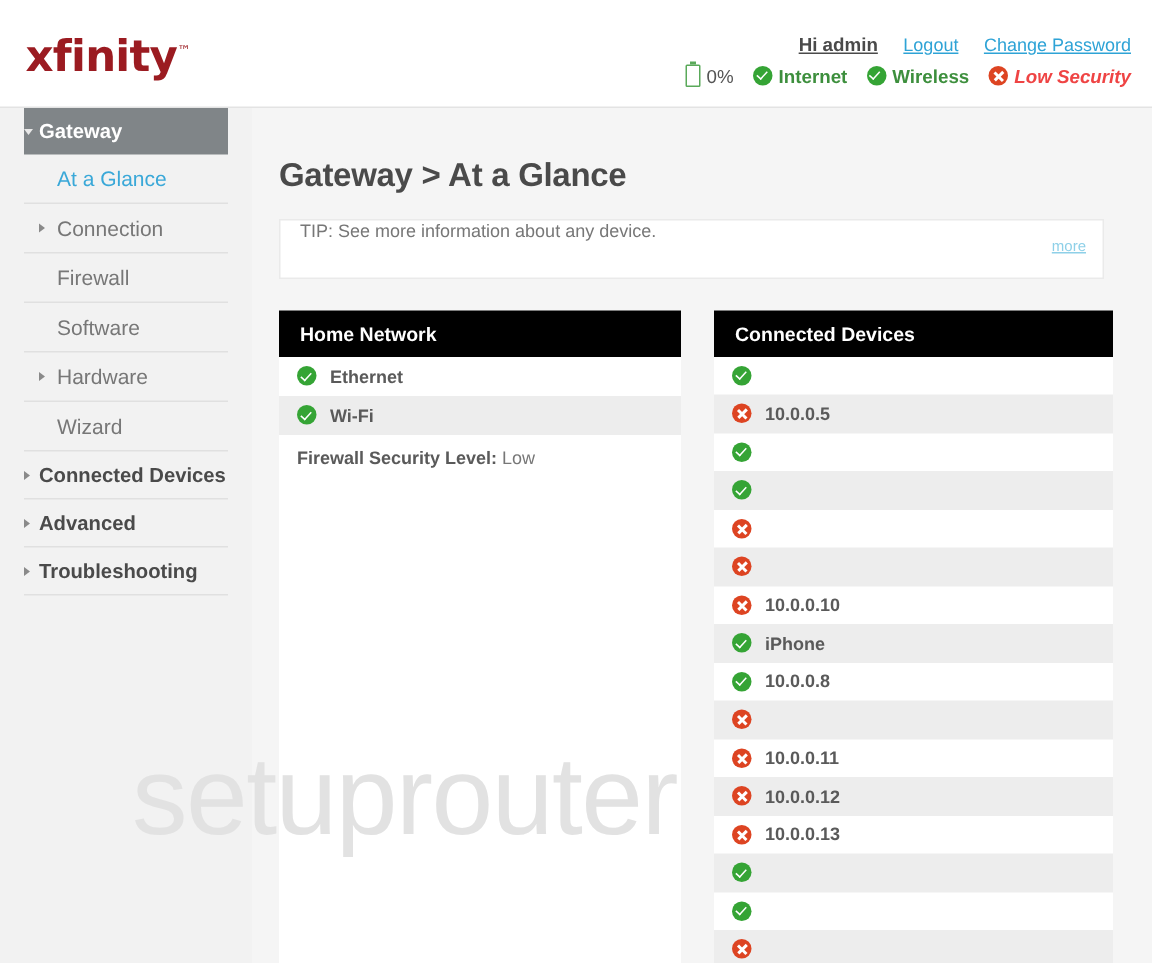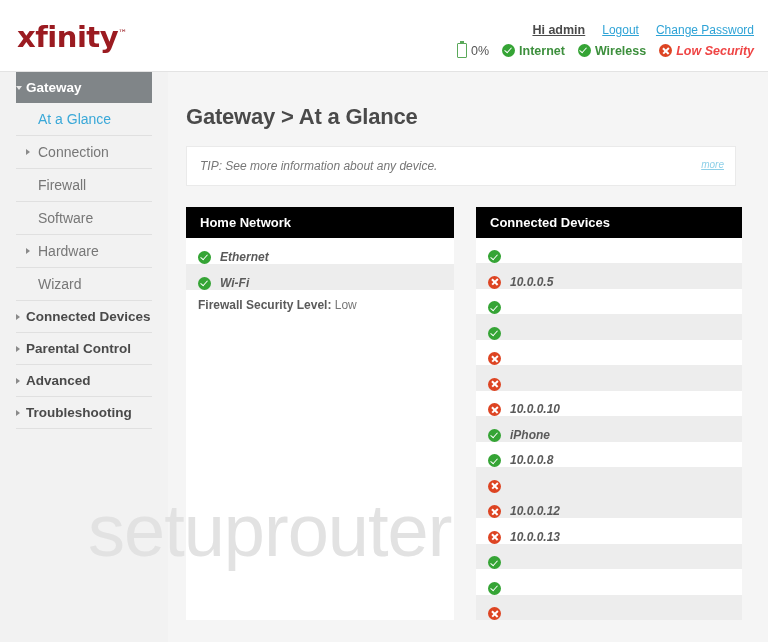--- a/index.html
+++ b/index.html
@@ -187,24 +187,23 @@
     color: #4a4a4a;
     padding: 17px 0 0 18px;
     letter-spacing: -0.2px;
   }
   #tip-bar {
     margin: 16px 32px 0 18px;
     background: #ffffff;
     border: 1px solid #eaeaea;
     height: 40px;
     display: flex;
-    align-items: center;
+    align-items: flex-start;
     position: relative;
     box-sizing: border-box;
-    font-style: italic;
   }
   #tip-text {
     font-size: 12px;
     color: #777;
     padding-left: 13px;
   }
   #tip-more {
     position: absolute;
     right: 11px; top: 12px;
     font-size: 10px;
@@ -231,26 +230,25 @@
     padding: 8px 0 8px 14px;
     height: 31px;
     box-sizing: border-box;
   }
   #panel-home { width: 268px; }
   #panel-devices { width: 266px; }
 
   .row {
     height: 25.5px;
     display: flex;
-    align-items: flex-end;
+    align-items: center;
     font-size: 12px;
     color: #555;
     padding-left: 12px;
     box-sizing: border-box;
-    font-style: italic;
   }
   .row.alt { background: #ededed; }
   .row .lbl {
     margin-left: 9px;
     font-weight: bold;
     color: #5a5a5a;
     font-size: 12px;
   }
   #panel-home .row { height: 26px; }
   #fw-line {
@@ -333,24 +331,20 @@
     <div class="nav-item sub">
       <span class="caret right"></span>
       <span>Hardware</span>
     </div>
     <div class="nav-item sub">
       <span>Wizard</span>
     </div>
     <div class="nav-item top">
       <span class="caret right"></span>
       <span>Connected Devices</span>
-    </div>
-    <div class="nav-item top">
-      <span class="caret right"></span>
-      <span>Parental Control</span>
     </div>
     <div class="nav-item top">
       <span class="caret right"></span>
       <span>Advanced</span>
     </div>
     <div class="nav-item top">
       <span class="caret right"></span>
       <span>Troubleshooting</span>
     </div>
   </nav>
@@ -417,20 +411,24 @@
               <span class="lbl">iPhone</span>
             </div>
             <div class="row">
               <span class="ico-check"></span>
               <span class="lbl">10.0.0.8</span>
             </div>
             <div class="row alt">
               <span class="ico-x"></span>
               <span class="lbl"></span>
             </div>
+            <div class="row">
+              <span class="ico-x"></span>
+              <span class="lbl">10.0.0.11</span>
+            </div>
             <div class="row alt">
               <span class="ico-x"></span>
               <span class="lbl">10.0.0.12</span>
             </div>
             <div class="row">
               <span class="ico-x"></span>
               <span class="lbl">10.0.0.13</span>
             </div>
             <div class="row alt">
               <span class="ico-check"></span>

